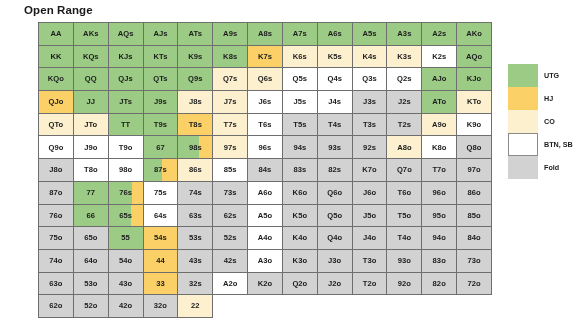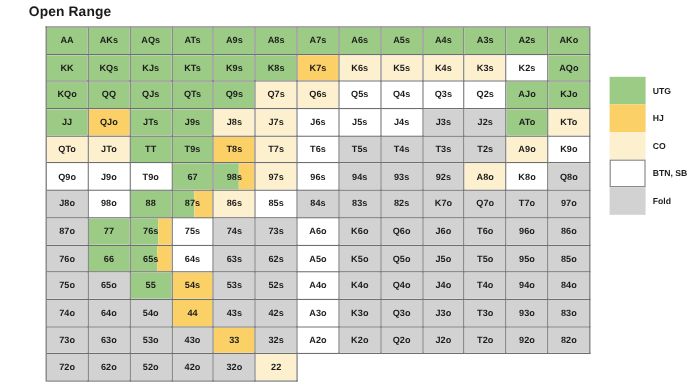--- a/index.html
+++ b/index.html
@@ -115,20 +115,26 @@
       <div class="cell">
         <div class="fill">
           <div class="seg" style="width: 100%; background: rgb(156, 203, 134);"></div>
         </div>
         <span class="lbl">AQs</span>
       </div>
       <div class="cell">
         <div class="fill">
           <div class="seg" style="width: 100%; background: rgb(156, 203, 134);"></div>
         </div>
+        <span class="lbl">AJs</span>
+      </div>
+      <div class="cell">
+        <div class="fill">
+          <div class="seg" style="width: 100%; background: rgb(156, 203, 134);"></div>
+        </div>
         <span class="lbl">ATs</span>
       </div>
       <div class="cell">
         <div class="fill">
           <div class="seg" style="width: 100%; background: rgb(156, 203, 134);"></div>
         </div>
         <span class="lbl">A9s</span>
       </div>
       <div class="cell">
         <div class="fill">
@@ -151,26 +157,20 @@
       <div class="cell">
         <div class="fill">
           <div class="seg" style="width: 100%; background: rgb(156, 203, 134);"></div>
         </div>
         <span class="lbl">A5s</span>
       </div>
       <div class="cell">
         <div class="fill">
           <div class="seg" style="width: 100%; background: rgb(156, 203, 134);"></div>
         </div>
-        <span class="lbl">A4s</span>
-      </div>
-      <div class="cell">
-        <div class="fill">
-          <div class="seg" style="width: 100%; background: rgb(156, 203, 134);"></div>
-        </div>
         <span class="lbl">A3s</span>
       </div>
       <div class="cell">
         <div class="fill">
           <div class="seg" style="width: 100%; background: rgb(156, 203, 134);"></div>
         </div>
         <span class="lbl">A2s</span>
       </div>
       <div class="cell">
         <div class="fill">
@@ -329,29 +329,29 @@
         <span class="lbl">AJo</span>
       </div>
       <div class="cell">
         <div class="fill">
           <div class="seg" style="width: 100%; background: rgb(156, 203, 134);"></div>
         </div>
         <span class="lbl">KJo</span>
       </div>
       <div class="cell">
         <div class="fill">
+          <div class="seg" style="width: 100%; background: rgb(251, 209, 103);"></div>
+        </div>
+        <span class="lbl">QJo</span>
+      </div>
+      <div class="cell">
+        <div class="fill">
           <div class="seg" style="width: 100%; background: rgb(156, 203, 134);"></div>
         </div>
         <span class="lbl">JJ</span>
-      </div>
-      <div class="cell">
-        <div class="fill">
-          <div class="seg" style="width: 100%; background: rgb(251, 209, 103);"></div>
-        </div>
-        <span class="lbl">QJo</span>
       </div>
       <div class="cell">
         <div class="fill">
           <div class="seg" style="width: 100%; background: rgb(156, 203, 134);"></div>
         </div>
         <span class="lbl">JTs</span>
       </div>
       <div class="cell">
         <div class="fill">
           <div class="seg" style="width: 100%; background: rgb(156, 203, 134);"></div>
@@ -572,27 +572,27 @@
       <div class="cell">
         <div class="fill">
           <div class="seg" style="width: 100%; background: rgb(210, 210, 210);"></div>
         </div>
         <span class="lbl">J8o</span>
       </div>
       <div class="cell">
         <div class="fill">
           <div class="seg" style="width: 100%; background: rgb(255, 255, 255);"></div>
         </div>
+        <span class="lbl">T8o</span>
+      </div>
+      <div class="cell">
+        <div class="fill">
+          <div class="seg" style="width: 100%; background: rgb(255, 255, 255);"></div>
+        </div>
         <span class="lbl">98o</span>
-      </div>
-      <div class="cell">
-        <div class="fill">
-          <div class="seg" style="width: 100%; background: rgb(156, 203, 134);"></div>
-        </div>
-        <span class="lbl">88</span>
       </div>
       <div class="cell">
         <div class="fill">
           <div class="seg" style="width: 55%; background: rgb(156, 203, 134);"></div>
           <div class="seg" style="width: 45%; background: rgb(251, 209, 103);"></div>
         </div>
         <span class="lbl">87s</span>
       </div>
       <div class="cell">
         <div class="fill">
@@ -924,26 +924,20 @@
         <div class="fill">
           <div class="seg" style="width: 100%; background: rgb(255, 255, 255);"></div>
         </div>
         <span class="lbl">A3o</span>
       </div>
       <div class="cell">
         <div class="fill">
           <div class="seg" style="width: 100%; background: rgb(210, 210, 210);"></div>
         </div>
         <span class="lbl">K3o</span>
-      </div>
-      <div class="cell">
-        <div class="fill">
-          <div class="seg" style="width: 100%; background: rgb(210, 210, 210);"></div>
-        </div>
-        <span class="lbl">Q3o</span>
       </div>
       <div class="cell">
         <div class="fill">
           <div class="seg" style="width: 100%; background: rgb(210, 210, 210);"></div>
         </div>
         <span class="lbl">J3o</span>
       </div>
       <div class="cell">
         <div class="fill">
           <div class="seg" style="width: 100%; background: rgb(210, 210, 210);"></div>

